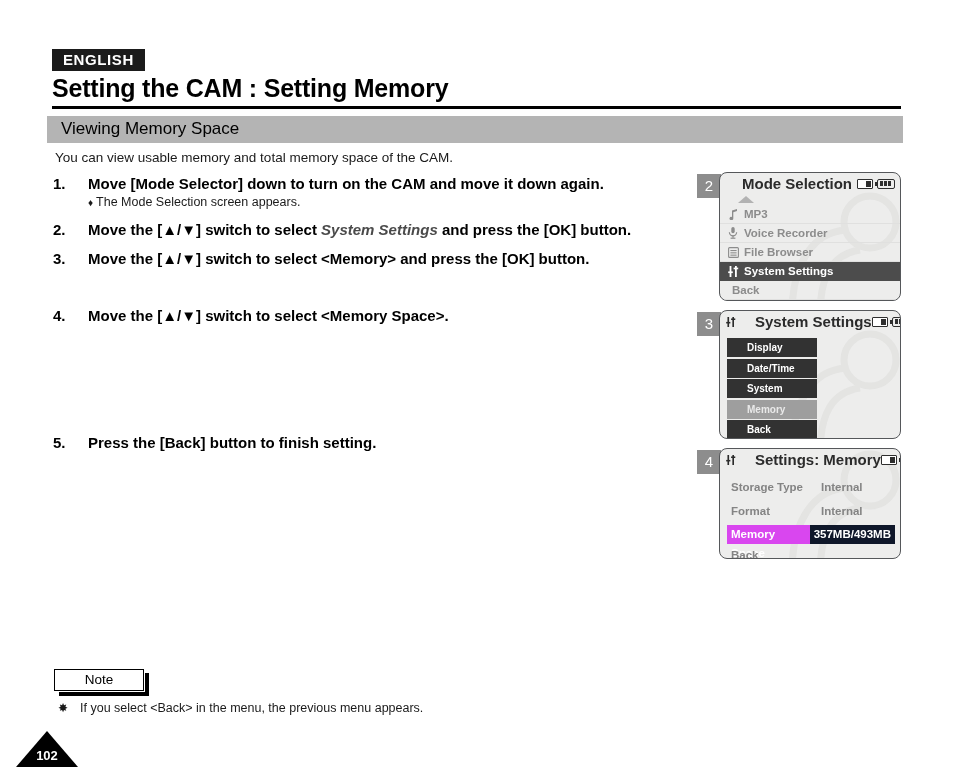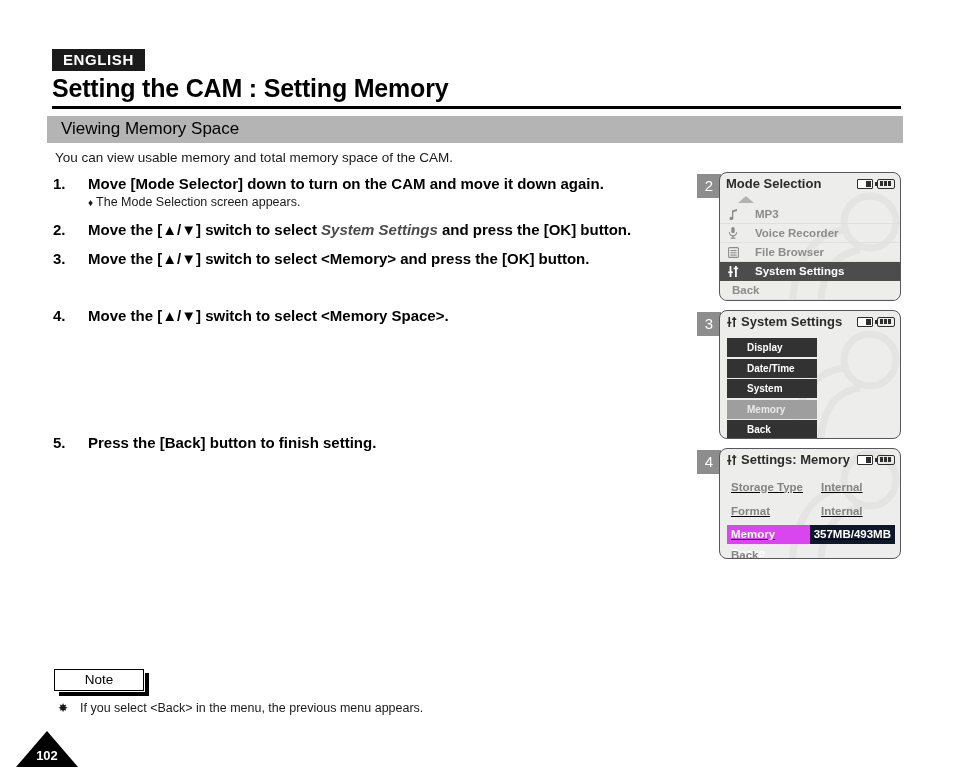--- a/index.html
+++ b/index.html
@@ -95,22 +95,23 @@
     position:absolute; right:-6px; bottom:-18px;
     width:132px; height:126px;
     opacity:.55; pointer-events:none;
   }
 
   .lcd-head {
     position:absolute; left:0; top:0; right:0; height:21px;
     display:flex; align-items:center; padding:0 5px 0 6px;
   }
   .lcd-title {
-    font-size:13px; font-weight:bold; color:#2b2b2b;
+    font-size:15px; font-weight:bold; color:#2b2b2b;
     white-space:nowrap;
+    margin-left:16px;
   }
   .lcd-icons {
     margin-left:auto; display:flex; align-items:center; gap:4px;
   }
   .ico-card {
     width:16px; height:10px; border:1.4px solid #2e2e2e;
     background:#fff; position:relative; border-radius:1px;
   }
   .ico-card::after {
     content:""; position:absolute; right:1px; top:1px;
@@ -137,37 +138,37 @@
     width:0;height:0;border-left:8px solid transparent;border-right:8px solid transparent;
     border-bottom:7px solid #b2b2b2;
   }
   .m1row {
     height:19px; display:flex; align-items:center;
     padding-left:7px; font-size:11.5px; font-weight:bold;
     color:#8c8c8c; border-bottom:1px solid #e0e0df;
     position:relative;
   }
   .m1row.sel { background:#4c4c4c; color:#fff; border-bottom-color:#4c4c4c; }
-  .m1row .lbl { margin-left:16px; }
+  .m1row .lbl { margin-left:5px; }
   .m1row.plain { padding-left:12px; }
   .mi { width:12px; height:13px; display:flex; align-items:center; justify-content:center; }
   .mi svg { display:block; }
 
   
   .menu2 { position:absolute; left:7px; top:27px; }
   .m2row {
     width:90px; height:19px; line-height:19px;
     background:#323232; color:#fff;
     font-size:10px; font-weight:bold;
     padding-left:20px; margin-bottom:1.5px;
   }
   .m2row.sel { background:#9e9e9e; color:#e9e9e9; }
 
   
-  .menu3 { position:absolute; left:7px; right:5px; top:28px;text-decoration:underline; }
+  .menu3 { position:absolute; left:7px; right:5px; top:28px; }
   .m3row { display:flex; height:19px; align-items:center; margin-bottom:5px; font-size:11.5px; font-weight:bold; }
   .m3row .k { width:94px; color:#848484; padding-left:4px; }
   .m3row .v { color:#848484; }
   .m3row.sel .k { background:#d946ef; color:#fff; height:19px; line-height:19px; }
   .m3row.sel .v { background:#0f172a; color:#fff; height:19px; line-height:19px; padding:0 4px; }
   .m3back { font-size:11.5px; font-weight:bold; color:#848484; padding-left:4px; margin-top:1px; }
 
   
   .note-box {
     position:absolute; left:54px; top:669px;

